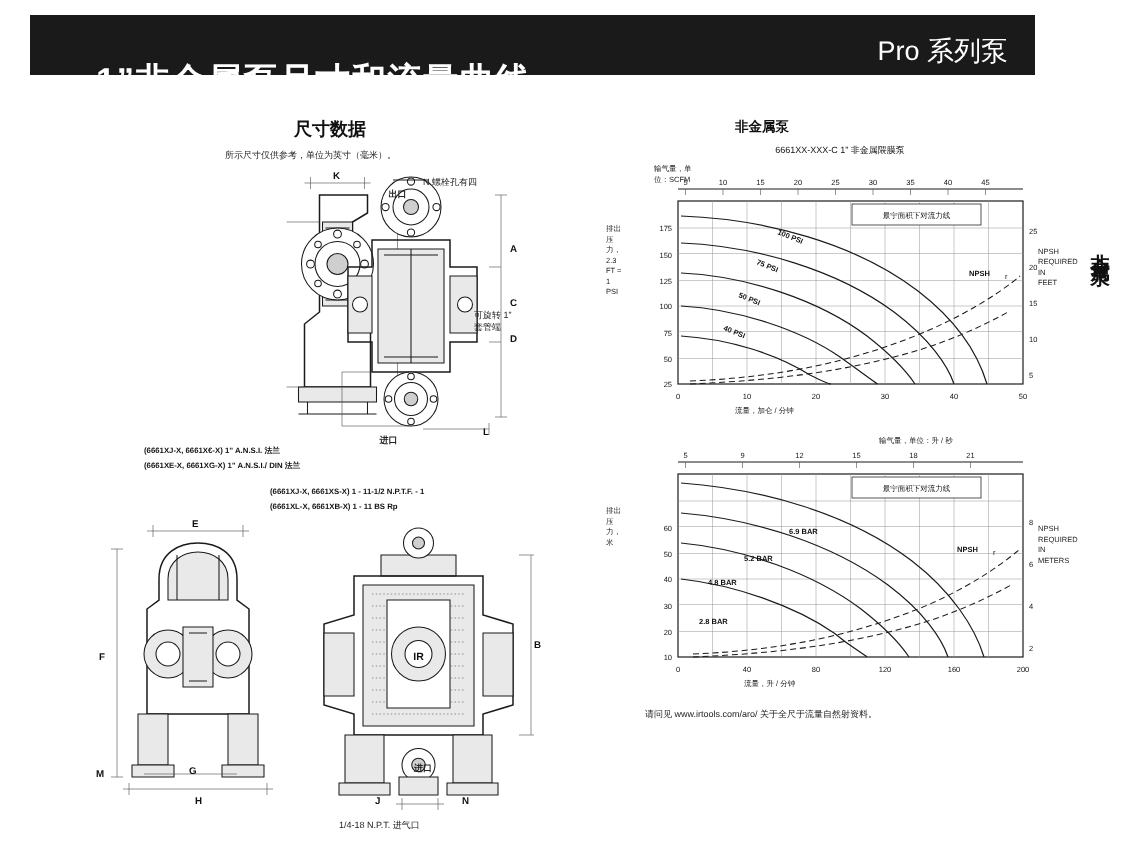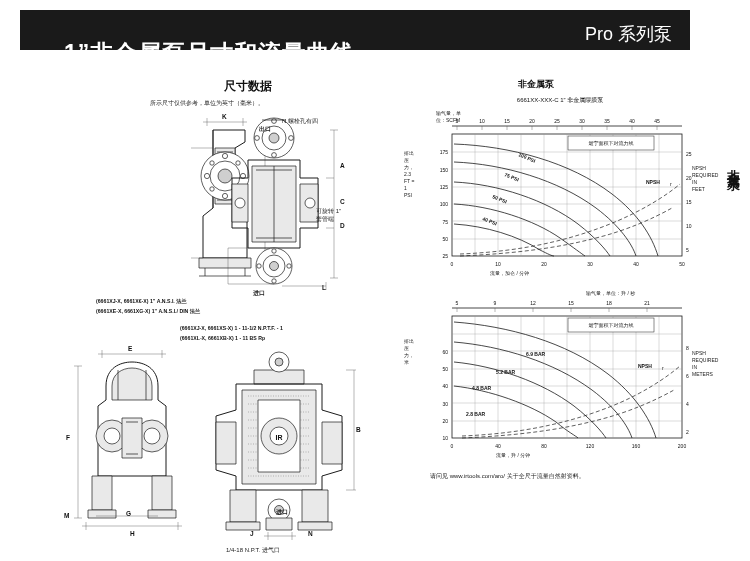--- a/index.html
+++ b/index.html
@@ -8,21 +8,21 @@
   
   .header{position:absolute;left:20px;top:10px;width:670px;height:40px;background:#1a1a1a;}
   .header-title{position:absolute;left:44px;top:10px;color:#ffffff;font-size:23px;font-weight:bold;letter-spacing:1px;white-space:nowrap;margin-top:18px;}
   .header-right{position:absolute;right:18px;top:12px;color:#ffffff;font-size:18px;font-weight:normal;white-space:nowrap;margin-left:14px;}
   .header-left-tab{position:absolute;left:0;top:0;width:40px;height:40px;background:#1a1a1a;}
 
   
   .vtab{position:absolute;right:8px;top:70px;width:24px;height:190px;color:#111;font-size:13px;font-weight:bold;writing-mode:vertical-rl;text-orientation:upright;letter-spacing:3px;text-align:center;}
 
   
-  .sec-title{position:absolute;font-size:12px;font-weight:bold;color:#111;margin-left:28px;}
+  .sec-title{position:absolute;font-size:12px;font-weight:bold;color:#111;}
   .tiny{font-size:6px;color:#222;}
   .tiny5{font-size:5px;color:#222;}
 
   .panel{position:absolute;}
   svg{display:block;overflow:visible;}
   .ln{stroke:#1b1b1b;fill:none;stroke-width:.7;}
   .ln2{stroke:#1b1b1b;fill:none;stroke-width:1;}
   .thin{stroke:#4a4a4a;fill:none;stroke-width:.4;}
   .dot{stroke:#555;fill:none;stroke-width:.4;stroke-dasharray:1 1.5;}
   .fillg{fill:#e9e9e9;stroke:#1b1b1b;stroke-width:.7;}

